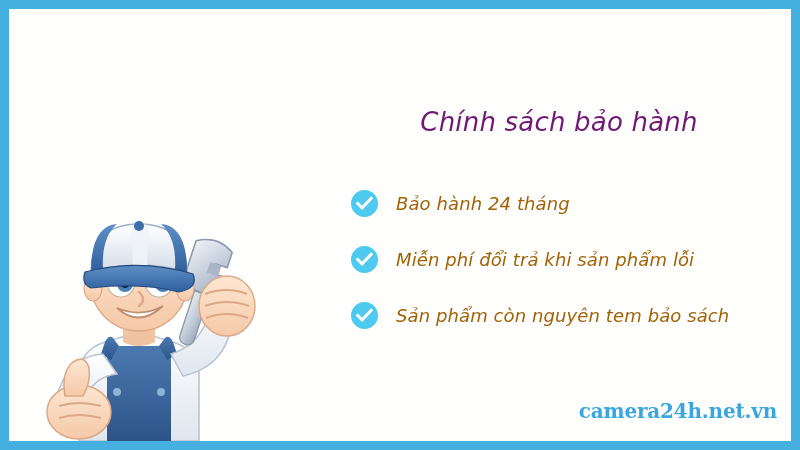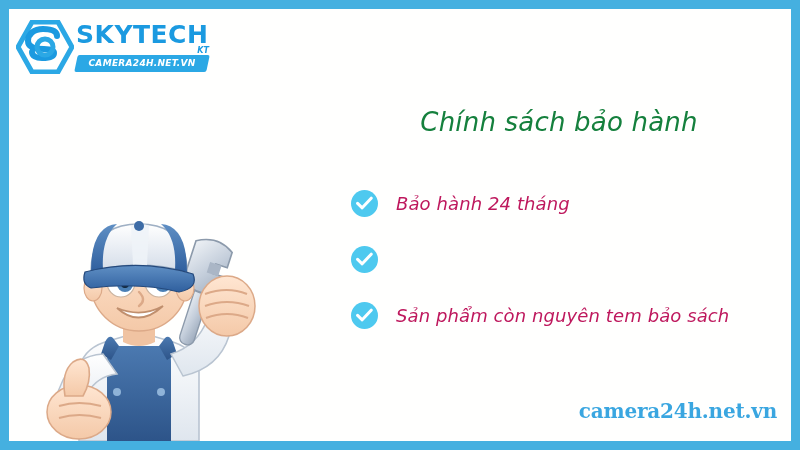--- a/index.html
+++ b/index.html
@@ -113,21 +113,21 @@
   
   .title {
     position: absolute;
     left: 330px;
     top: 98px;
     width: 440px;
     text-align: center;
     font-family: "DejaVu Sans", sans-serif;
     font-style: italic;
     font-size: 26px;
-    color: #15803d;
+    color: #701a75;
     letter-spacing: 0.2px;
     white-space: nowrap;
   }
   .feature-list {
     position: absolute;
     left: 342px;
     top: 166px;
     width: 440px;
   }
   .feature-row {
@@ -148,21 +148,21 @@
     position: absolute;
     left: 5px;
     top: 6px;
     width: 17px;
     height: 15px;
   }
   .feature-label {
     font-family: "DejaVu Sans", sans-serif;
     font-style: italic;
     font-size: 18px;
-    color: #be185d;
+    color: #a16207;
     white-space: nowrap;
     letter-spacing: 0.1px;
   }
 
   
   .watermark {
     position: absolute;
     right: 14px;
     bottom: 18px;
     font-family: "DejaVu Serif", serif;
@@ -172,36 +172,20 @@
     letter-spacing: -0.2px;
     white-space: nowrap;
   }
 </style>
 </head>
 <body>
 
 <div class="banner">
   <div class="inner">
 
-    <div class="logo">
-      <div class="logo-emblem">
-        <svg viewBox="0 0 58 54" xmlns="http://www.w3.org/2000/svg">
-          <polygon points="16,2 42,2 56,27 42,52 16,52 2,27" fill="none" stroke="#2ba8e5" stroke-width="5"></polygon>
-          <path d="M41 16 C41 10, 33 9, 27 9 C18 9, 12 14, 12 21 C12 28, 20 29, 28 29
-                   C34 29, 38 30, 38 33 C38 37, 32 38, 26 38 C20 38, 16 36, 16 32" fill="none" stroke="#1b9ae0" stroke-width="6" stroke-linecap="round"></path>
-          <circle cx="29" cy="27" r="8" fill="none" stroke="#2ba8e5" stroke-width="5"></circle>
-        </svg>
-      </div>
-      <div class="logo-wordmark">
-        <div class="logo-name">SKYTECH</div>
-        <div class="logo-kt">KT</div>
-        <div class="logo-bar"></div>
-        <div class="logo-bar-text">CAMERA24H.NET.VN</div>
-      </div>
-    </div>
 
     <div class="mascot">
       <svg viewBox="0 0 250 245" xmlns="http://www.w3.org/2000/svg">
         <defs>
           <linearGradient id="skin" x1="0" y1="0" x2="0" y2="1">
             <stop offset="0%" stop-color="#ffe6d2"></stop>
             <stop offset="100%" stop-color="#f4c9a8"></stop>
           </linearGradient>
           <linearGradient id="capBlue" x1="0" y1="0" x2="0" y2="1">
             <stop offset="0%" stop-color="#5f8fc4"></stop>
@@ -299,20 +283,21 @@
         </span>
         <span class="feature-label">Bảo hành 24 tháng</span>
       </div>
 
       <div class="feature-row">
         <span class="check-icon">
           <svg viewBox="0 0 17 15" xmlns="http://www.w3.org/2000/svg">
             <path d="M1.6 7.4 L6.2 11.8 L15.2 2.2" fill="none" stroke="#ffffff" stroke-width="3" stroke-linecap="round" stroke-linejoin="round"></path>
           </svg>
         </span>
+        <span class="feature-label">Miễn phí đổi trả khi sản phẩm lỗi</span>
       </div>
 
       <div class="feature-row">
         <span class="check-icon">
           <svg viewBox="0 0 17 15" xmlns="http://www.w3.org/2000/svg">
             <path d="M1.6 7.4 L6.2 11.8 L15.2 2.2" fill="none" stroke="#ffffff" stroke-width="3" stroke-linecap="round" stroke-linejoin="round"></path>
           </svg>
         </span>
         <span class="feature-label">Sản phẩm còn nguyên tem bảo sách</span>
       </div>

